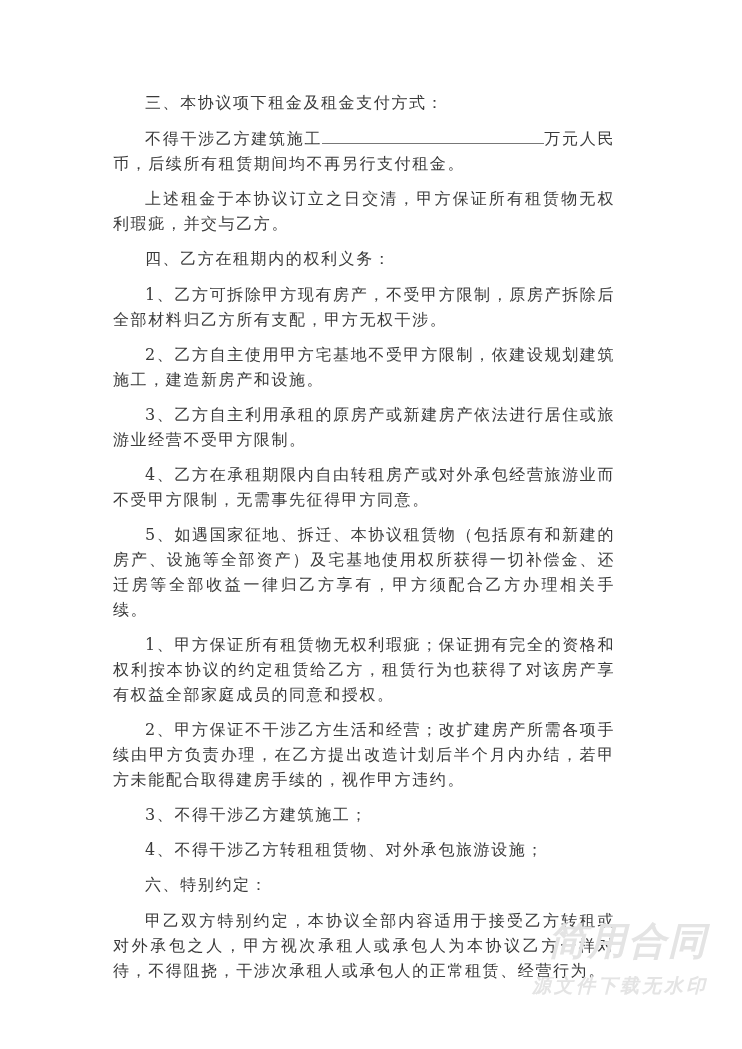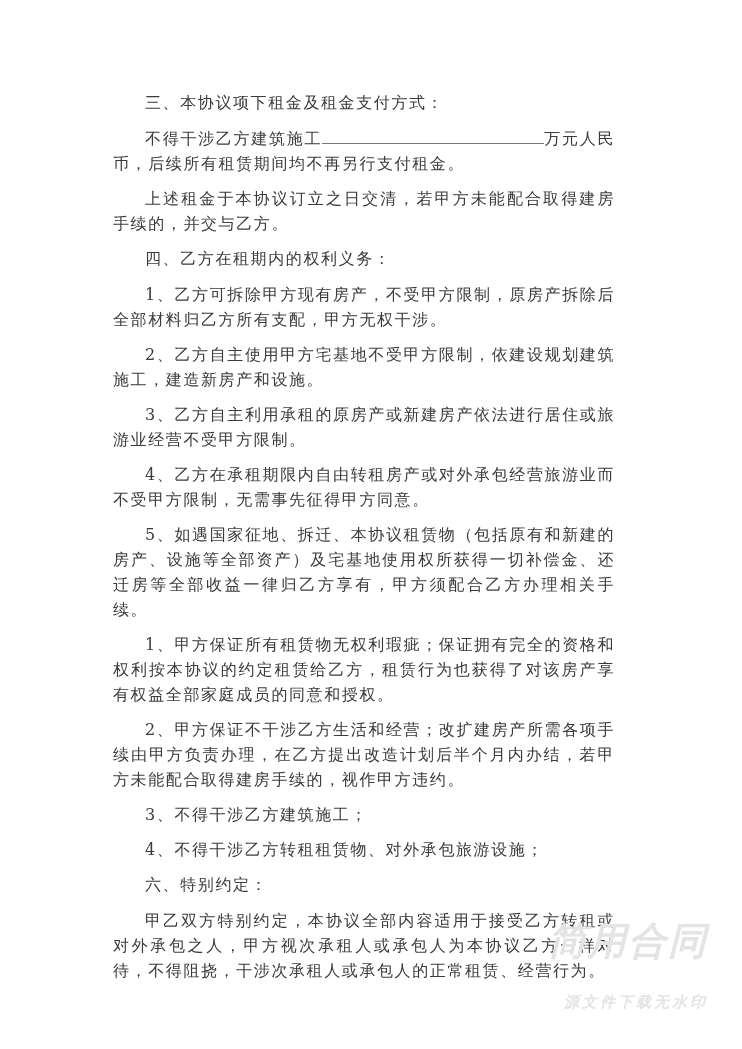--- a/index.html
+++ b/index.html
@@ -19,30 +19,30 @@
     display: inline-block; width: 222px; height: 17px;
     border-bottom: 1px solid #777; vertical-align: baseline; text-indent: 0;
   }
   .watermark {
     position: absolute; left: 508px; top: 918px; width: 200px;
     font-family: "DejaVu Sans", "Liberation Sans", sans-serif;
     color: #e4e4e4; font-weight: bold; font-style: italic; text-align: right;
     pointer-events: none;
   }
   .wm-main { font-size: 38px; letter-spacing: 2px; line-height: 46px; }
-  .wm-sub { font-size: 15px; letter-spacing: 3px; line-height: 26px; margin-top: 25px; }
+  .wm-sub { font-size: 19px; letter-spacing: 3px; line-height: 26px; margin-top: 8px; }
 </style>
 </head>
 <body>
 
 <div class="page">
   <div class="content">
     <p class="para heading">三、本协议项下租金及租金支付方式：</p>
     <p class="para"><span>不得干涉乙方建筑施工</span><span class="blank"></span><span>万元人民币，后续所有租赁期间均不再另行支付租金。</span></p>
-    <p class="para">上述租金于本协议订立之日交清，若甲方未能配合取得建房手续的，并交与乙方。</p>
+    <p class="para">上述租金于本协议订立之日交清，甲方保证所有租赁物无权利瑕疵，并交与乙方。</p>
     <p class="para heading">四、乙方在租期内的权利义务：</p>
     <p class="para">1、乙方可拆除甲方现有房产，不受甲方限制，原房产拆除后全部材料归乙方所有支配，甲方无权干涉。</p>
     <p class="para">2、乙方自主使用甲方宅基地不受甲方限制，依建设规划建筑施工，建造新房产和设施。</p>
     <p class="para">3、乙方自主利用承租的原房产或新建房产依法进行居住或旅游业经营不受甲方限制。</p>
     <p class="para">4、乙方在承租期限内自由转租房产或对外承包经营旅游业而不受甲方限制，无需事先征得甲方同意。</p>
     <p class="para">5、如遇国家征地、拆迁、本协议租赁物（包括原有和新建的房产、设施等全部资产）及宅基地使用权所获得一切补偿金、还迁房等全部收益一律归乙方享有，甲方须配合乙方办理相关手续。</p>
     <p class="para">1、甲方保证所有租赁物无权利瑕疵；保证拥有完全的资格和权利按本协议的约定租赁给乙方，租赁行为也获得了对该房产享有权益全部家庭成员的同意和授权。</p>
     <p class="para">2、甲方保证不干涉乙方生活和经营；改扩建房产所需各项手续由甲方负责办理，在乙方提出改造计划后半个月内办结，若甲方未能配合取得建房手续的，视作甲方违约。</p>
     <p class="para">3、不得干涉乙方建筑施工；</p>
     <p class="para">4、不得干涉乙方转租租赁物、对外承包旅游设施；</p>

